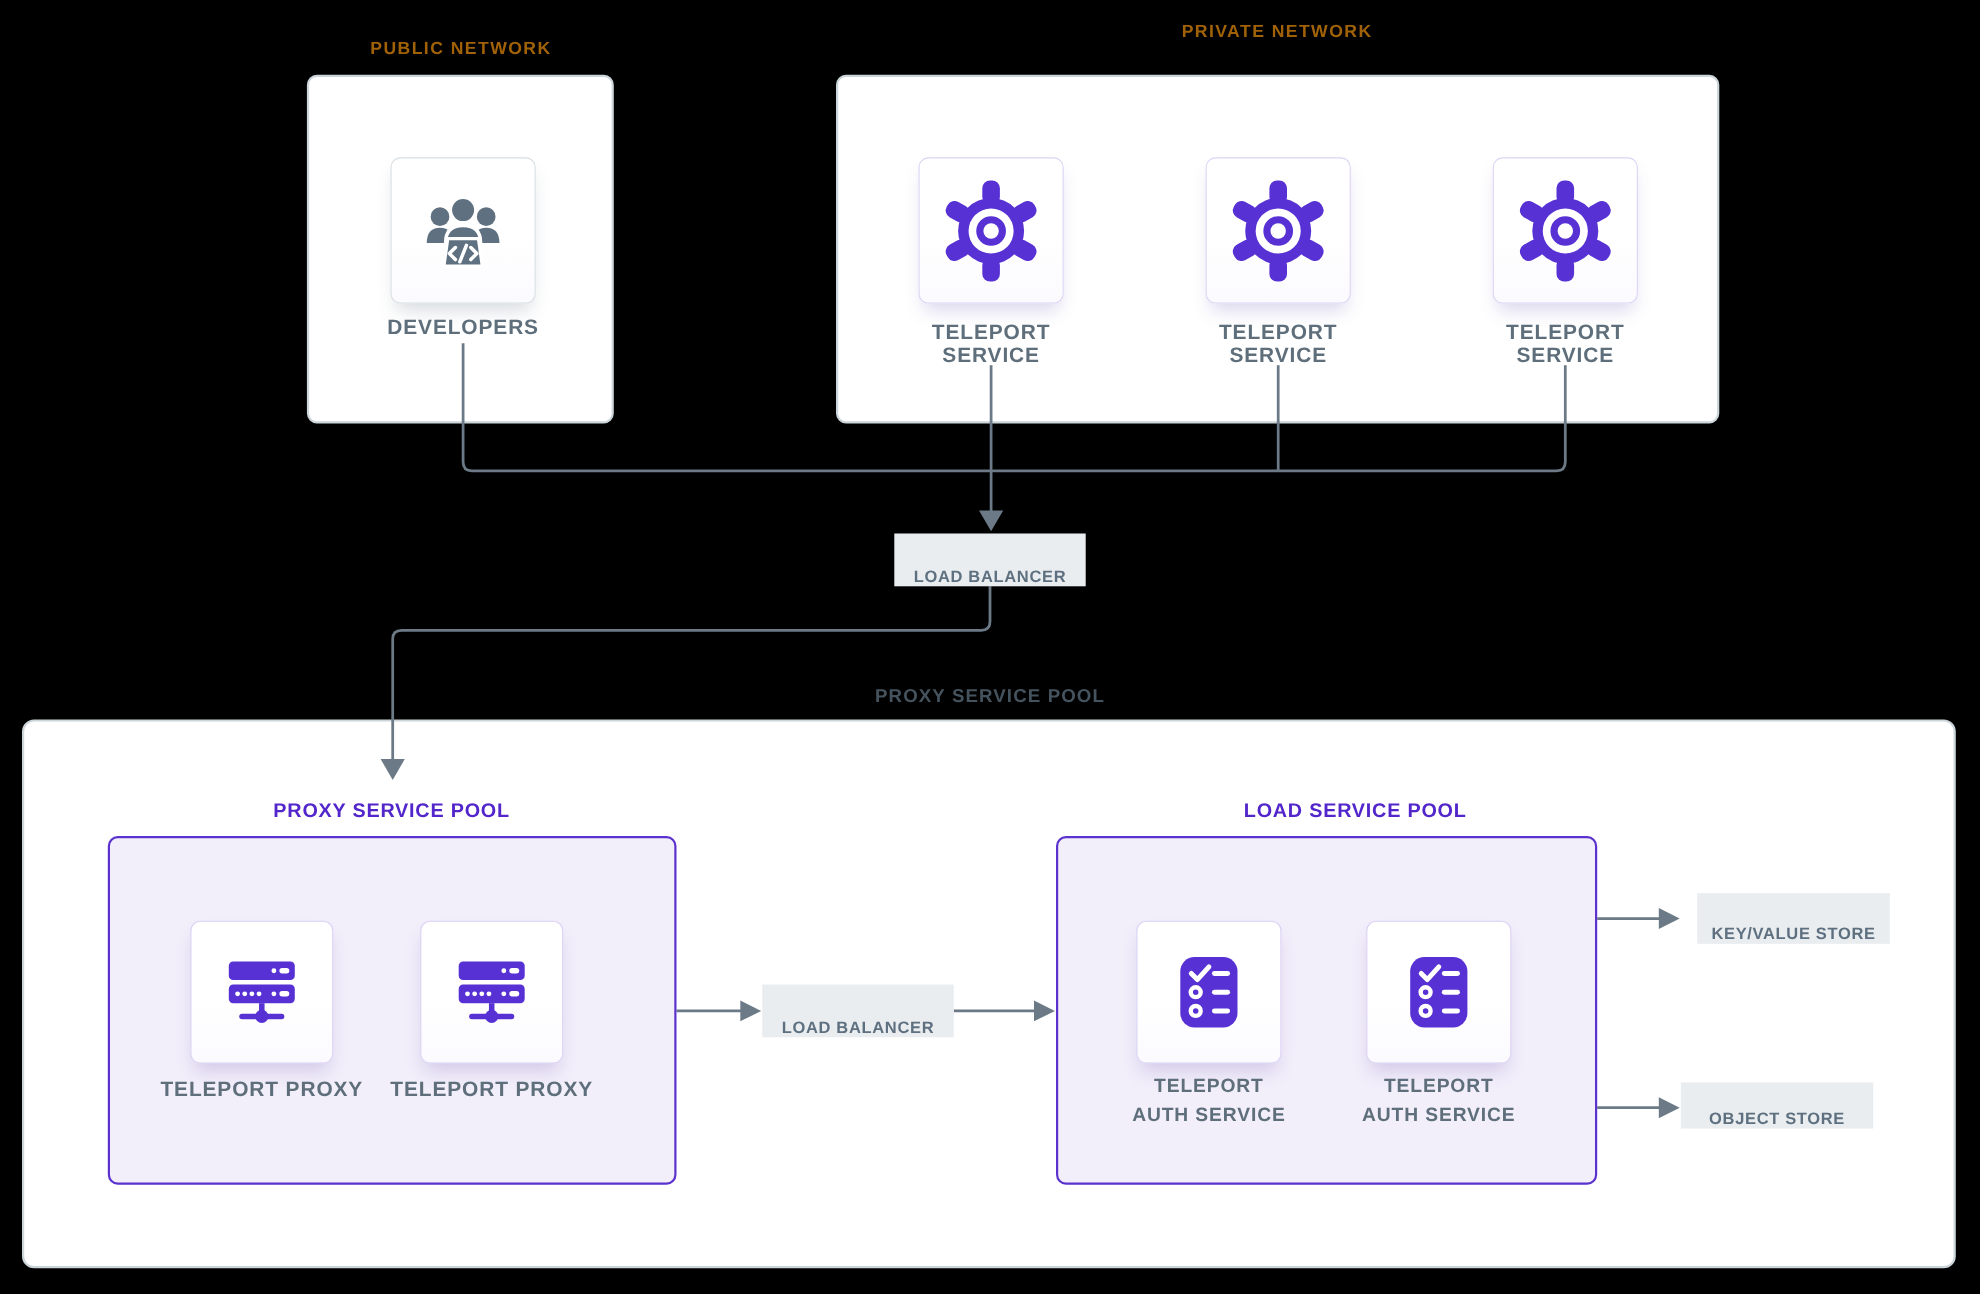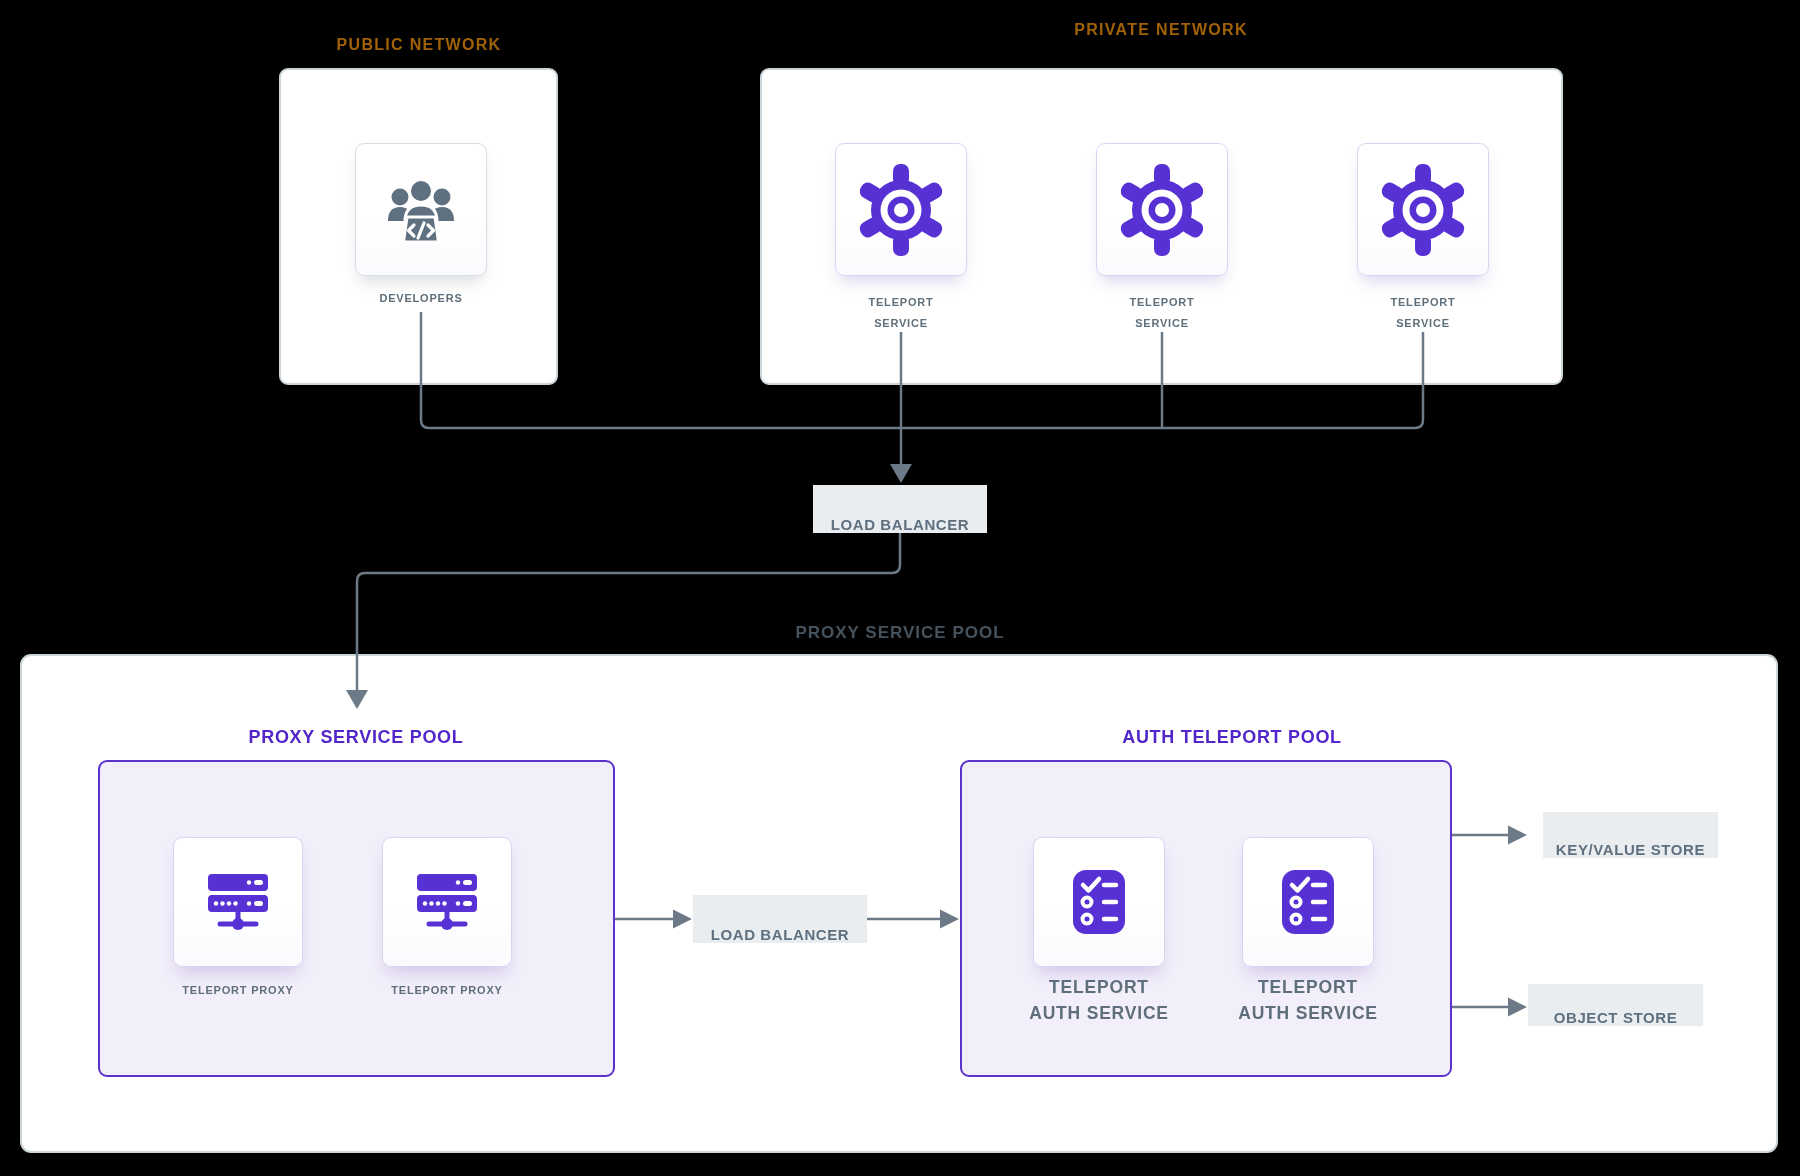--- a/index.html
+++ b/index.html
@@ -18,21 +18,21 @@
   .card{position:absolute;background:linear-gradient(180deg,#ffffff 55%,#fbfafe 100%);
         border:1.5px solid #dcd3f4;border-radius:9px;box-sizing:border-box;z-index:4;
         display:flex;align-items:center;justify-content:center;
         box-shadow:0 10px 16px -5px rgba(108,88,180,.25);}
   .card.gray{border-color:#d8dee2;box-shadow:0 10px 16px -5px rgba(96,110,125,.25);}
 
   .chip{position:absolute;background:#e9edf0;z-index:4;display:flex;align-items:flex-end;
         justify-content:center;font-weight:700;font-size:15px;color:#5e7080;
         letter-spacing:.6px;white-space:nowrap;}
 
-  .label{position:absolute;z-index:5;font-weight:700;font-size:11px;line-height:21px;
+  .label{position:absolute;z-index:5;font-weight:700;font-size:19px;line-height:21px;
          color:#5e6f7b;letter-spacing:.8px;text-align:center;transform:translateX(-50%);
          white-space:nowrap;}
   .label.tall{line-height:26px;font-size:17.5px;}
 
   .net-title{position:absolute;z-index:5;font-weight:700;font-size:16px;color:#a16207;
              letter-spacing:1.3px;transform:translateX(-50%);white-space:nowrap;}
   .outer-title{position:absolute;z-index:5;font-weight:700;font-size:17px;color:#45535e;
                letter-spacing:1px;transform:translateX(-50%);white-space:nowrap;}
   .pool-title{position:absolute;z-index:5;font-weight:700;font-size:18px;color:#5226ca;
               letter-spacing:.7px;transform:translateX(-50%);white-space:nowrap;}
@@ -67,21 +67,21 @@
     </g>
   </svg>
 
   <div class="pool" id="pool-proxy" style="left:98px;top:760px;width:517px;height:317px;"></div>
   <div class="pool" id="pool-auth" style="left:960px;top:760px;width:492px;height:317px;"></div>
 
   <div class="net-title" style="left:419px;top:36px;">PUBLIC NETWORK</div>
   <div class="net-title" style="left:1161px;top:21px;">PRIVATE NETWORK</div>
   <div class="outer-title" style="left:900px;top:623px;">PROXY SERVICE POOL</div>
   <div class="pool-title" style="left:356px;top:727px;">PROXY SERVICE POOL</div>
-  <div class="pool-title" style="left:1232px;top:727px;">AUTH TELEPORT POOL</div>
+  <div class="pool-title" style="left:1232px;top:727px;">LOAD SERVICE POOL</div>
 
   <div class="card gray" style="left:355px;top:143px;width:132px;height:133px;">
     <svg width="78" height="72" viewBox="0 0 78 72">
       <g fill="#5f7081">
         <circle cx="18" cy="23" r="8.5"></circle>
         <circle cx="60" cy="23" r="8.5"></circle>
         <path d="M6 47 Q6 33 18 33 Q30 33 30 47 Z"></path>
         <path d="M48 47 Q48 33 60 33 Q72 33 72 47 Z"></path>
       </g>
       <circle cx="39" cy="17" r="11.5" fill="#5f7081" stroke="#fff" stroke-width="3"></circle>

